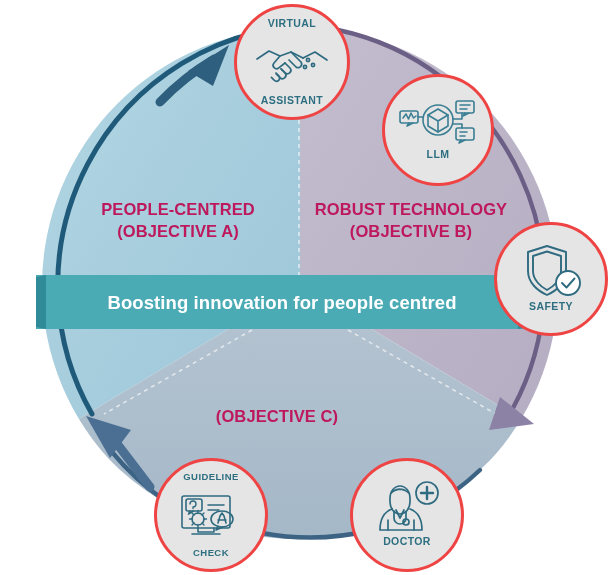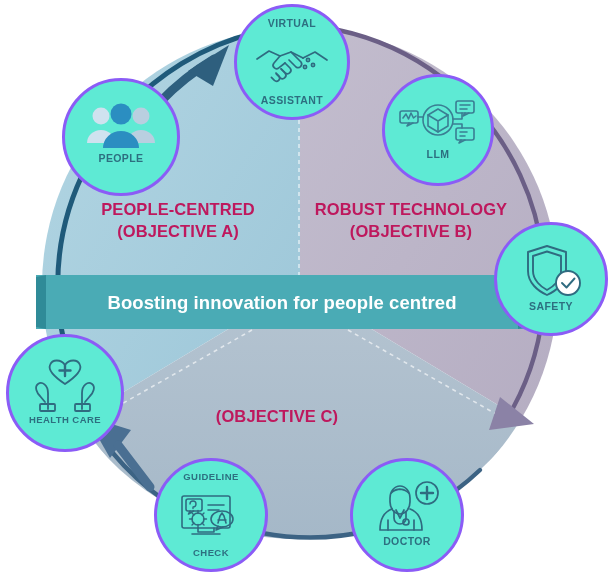--- a/index.html
+++ b/index.html
@@ -21,22 +21,22 @@
 
   
   #banner{position:absolute;left:36px;top:275px;width:492px;height:54px;}
   #banner-text{position:absolute;left:36px;top:277px;width:492px;height:52px;
                display:flex;align-items:center;
                justify-content:center;color:#ffffff;font-weight:bold;
                font-size:18.5px;line-height:1.25;text-align:center;
                letter-spacing:.1px;pointer-events:none;}
 
   
-  .badge{position:absolute;border-radius:50%;background:#5eead4;
-         border:3px solid #8b5cf6;box-sizing:border-box;
+  .badge{position:absolute;border-radius:50%;background:#e5e5e5;
+         border:3px solid #ef4444;box-sizing:border-box;
          display:flex;flex-direction:column;align-items:center;
          justify-content:center;}
   .badge .cap{color:#2d6f80;font-weight:bold;letter-spacing:.4px;
               text-align:center;line-height:1.05;}
   .badge svg{display:block;}
 
   #b-people   {left:62px; top:78px; width:118px;height:118px;}
   #b-va       {left:234px;top:4px;  width:116px;height:116px;}
   #b-llm      {left:382px;top:74px; width:112px;height:112px;}
   #b-safety   {left:494px;top:222px;width:114px;height:114px;}
@@ -127,31 +127,20 @@
 
   <svg id="banner" viewBox="0 0 492 54" preserveAspectRatio="none">
     <rect x="0" y="0" width="492" height="54" fill="#4aabb5"></rect>
     <path d="M0,2 L10,0 L10,54 L0,52 Z" fill="#2f8b98"></path>
     <path d="M492,2 L482,0 L482,54 L492,52 Z" fill="#2f8b98"></path>
   </svg>
   <div id="banner-text">
     <span>Boosting innovation for people centred</span>
   </div>
 
-  <div class="badge" id="b-people">
-    <svg width="72" height="50" viewBox="0 0 72 50" style="margin-top:-6px">
-      <circle cx="16" cy="13" r="8.5" fill="#cfe2ef"></circle>
-      <path d="M2,40 a14,13 0 0 1 28,0 z" fill="#cfe2ef"></path>
-      <circle cx="56" cy="13" r="8.5" fill="#b9cfe0"></circle>
-      <path d="M42,40 a14,13 0 0 1 28,0 z" fill="#b9cfe0"></path>
-      <circle cx="36" cy="11" r="10.5" fill="#2b8ec1"></circle>
-      <path d="M18,45 a18,17 0 0 1 36,0 z" fill="#2b8ec1"></path>
-    </svg>
-    <div class="cap cap-s">PEOPLE</div>
-  </div>
 
   <div class="badge" id="b-va">
     <div class="cap cap-s cap-top">VIRTUAL</div>
     <svg width="78" height="46" viewBox="0 0 78 46" fill="none" stroke="#2f6b80" stroke-width="1.7" stroke-linejoin="round" stroke-linecap="round">
       <path d="M4,20 L16,12 L27,17 L38,13 L50,19"></path>
       <path d="M50,19 L62,13 L74,21"></path>
       <path d="M27,17 L21,24 a3.4,3.4 0 0 0 4.8,4.8 L32,24"></path>
       <path d="M32,24 l5,5 a3.4,3.4 0 0 1 -4.8,4.8 l-4,-4"></path>
       <path d="M28,30 l4,4 a3.4,3.4 0 0 1 -4.8,4.8 l-4,-4"></path>
       <path d="M23,34 l3,3 a3.2,3.2 0 0 1 -4.6,4.4 l-3,-3"></path>
@@ -221,25 +210,14 @@
       <circle cx="24" cy="27" r="6"></circle>
       <path d="M24,18.5 v3 M24,32.5 v3 M15.5,27 h3 M29.5,27 h3
                M18,21 l2,2 M28,31 l2,2 M30,21 l-2,2 M20,31 l-2,2" stroke-width="1.4"></path>
       <ellipse cx="48" cy="27" rx="11" ry="8"></ellipse>
       <path d="M44,28 h8 M46,24 l2,-3 l2,3 l2,7 M44,31 l2,-7"></path>
       <path d="M44,34 l-2,4 l7,-3"></path>
     </svg>
     <div class="cap cap-xs cap-bot">CHECK</div>
   </div>
 
-  <div class="badge" id="b-health">
-    <svg width="74" height="58" viewBox="0 0 74 58" fill="none" stroke="#2f6b80" stroke-width="1.8" stroke-linejoin="round" stroke-linecap="round" style="margin-top:-4px">
-      <path d="M37,27 C25,19 20,13 22,8 C24,2 33,2 37,8 C41,2 50,2 52,8 C54,13 49,19 37,27 Z"></path>
-      <path d="M37,8 v11 M31.5,13.5 h11" stroke-width="2.4"></path>
-      <path d="M20,52 L20,36 C20,28 14,24 10,27 C6,30 9,36 12,39 L17,45"></path>
-      <path d="M54,52 L54,36 C54,28 60,24 64,27 C68,30 65,36 62,39 L57,45"></path>
-      <rect x="12" y="47" width="15" height="7" rx="1"></rect>
-      <rect x="47" y="47" width="15" height="7" rx="1"></rect>
-    </svg>
-    <div class="cap cap-xs">HEALTH CARE</div>
-  </div>
 
 </div>
 
 </body></html>

